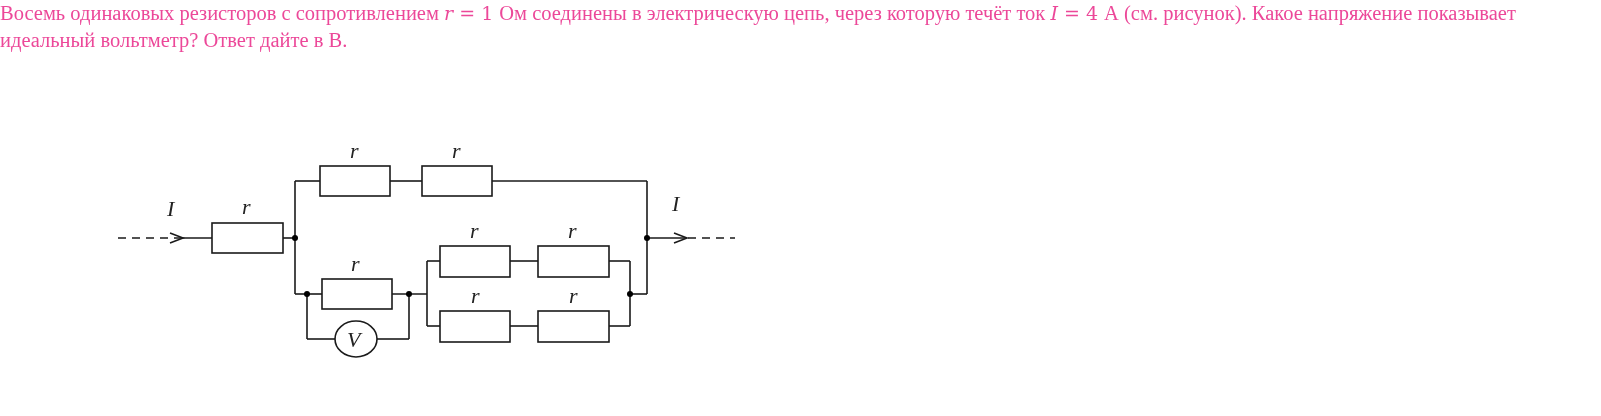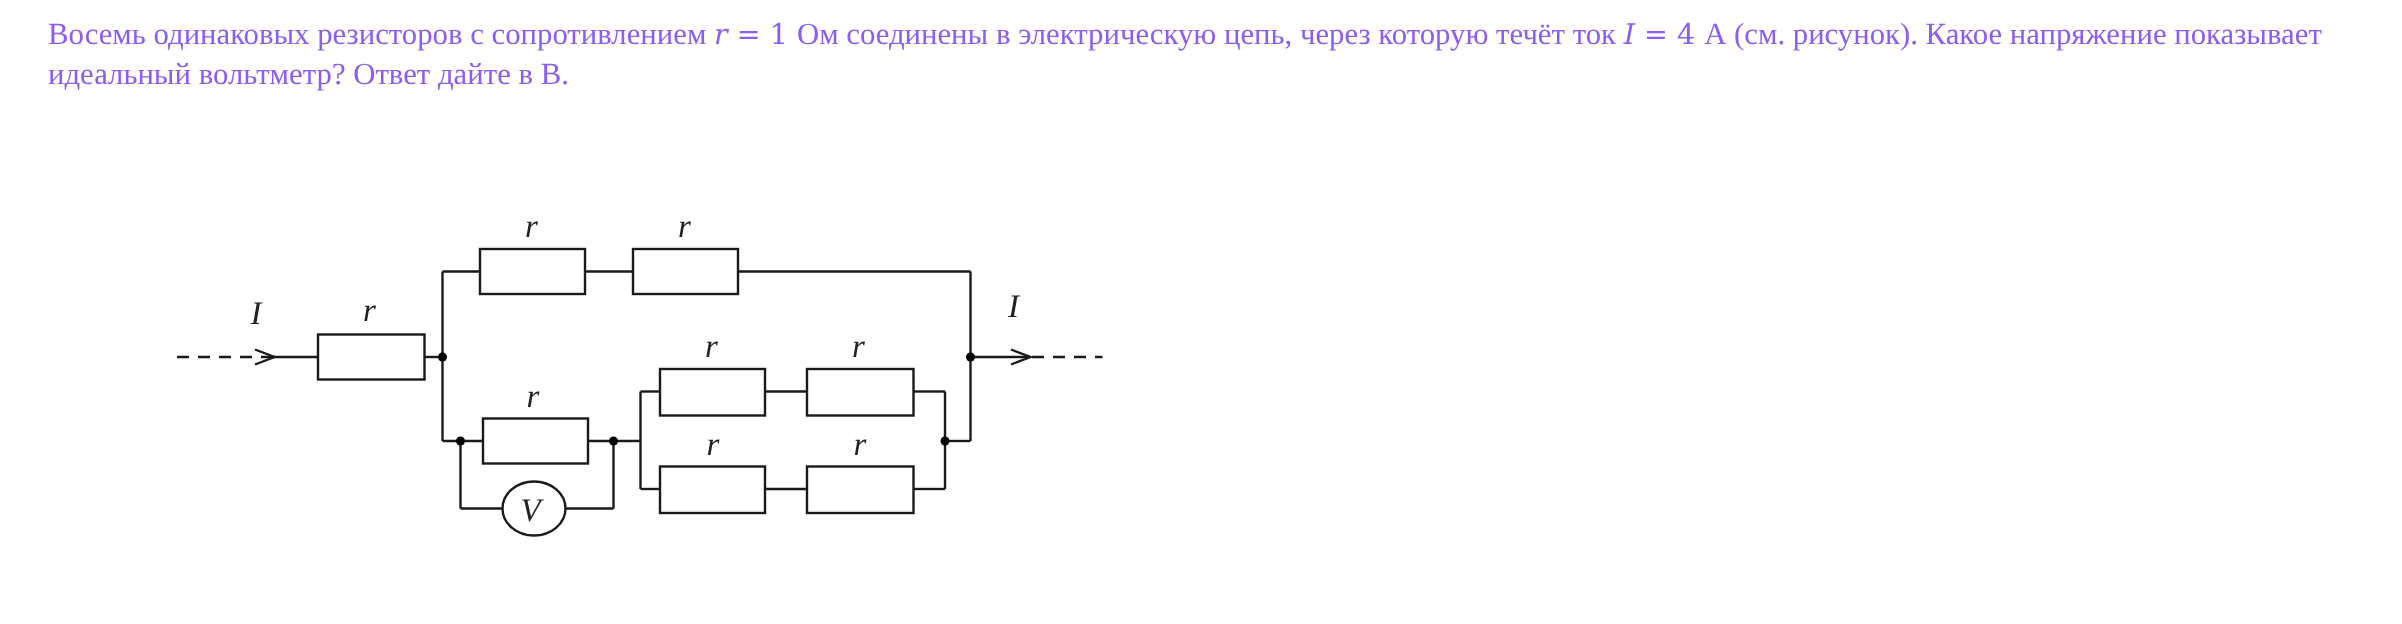--- a/index.html
+++ b/index.html
@@ -1,21 +1,20 @@
 <!DOCTYPE html>
 <html><head>
 <meta charset="utf-8">
 <style>
   html, body { margin: 0; padding: 0; background: #ffffff; }
   body { width: 1601px; height: 416px; position: relative; overflow: hidden; }
   .problem-text {
-    position: absolute; left: 0; top: 10px; width: 1560px;
+    position: absolute; left: 0; top: 0; width: 1560px;
     font-family: "Liberation Serif", serif; font-size: 20.5px; line-height: 27px;
-    color: #8b5cf6;
-    padding-left: 32px;
+    color: #ec4899;
   }
   .math { font-style: italic; font-family: "DejaVu Serif", serif; font-size: 19px; }
   .math-up { font-family: "DejaVu Serif", serif; font-size: 19px; }
   .figure { position: absolute; left: 0; top: 0; }
   svg text { font-family: "Liberation Serif", serif; font-style: italic; fill: #222; }
 </style>
 </head>
 <body>
 
 <div class="problem-text"><span>Восемь одинаковых резисторов с сопротивлением </span><span class="math">r</span><span class="math-up"> = 1 </span><span>Ом соединены в электрическую цепь, через которую течёт ток </span><span class="math">I</span><span class="math-up"> = 4 </span><span>А (см. рисунок). Какое напряжение показывает идеальный вольтметр? Ответ дайте в В.</span></div>

